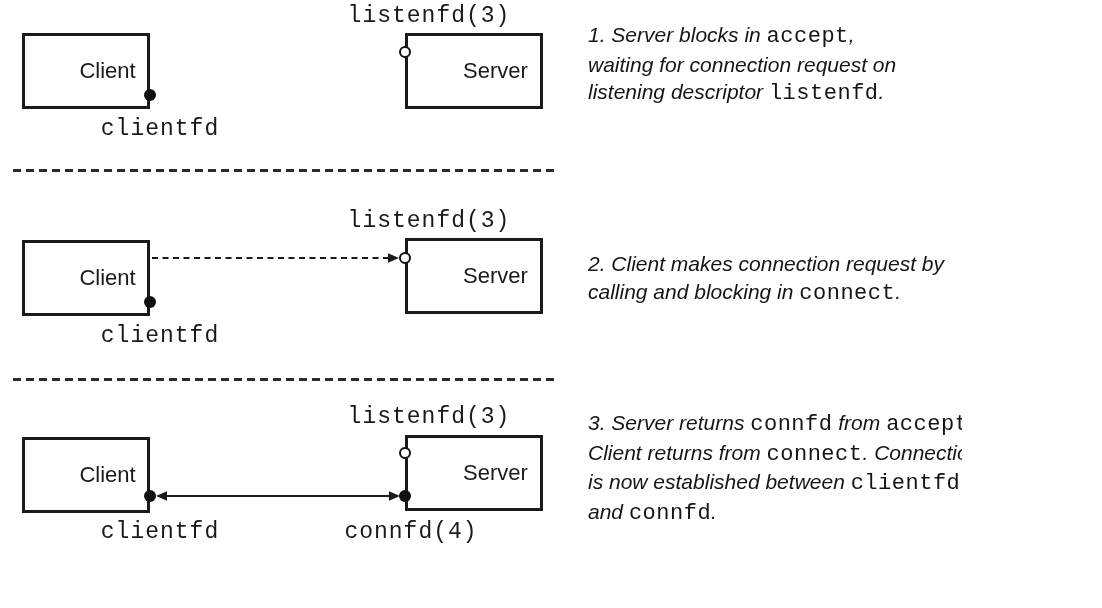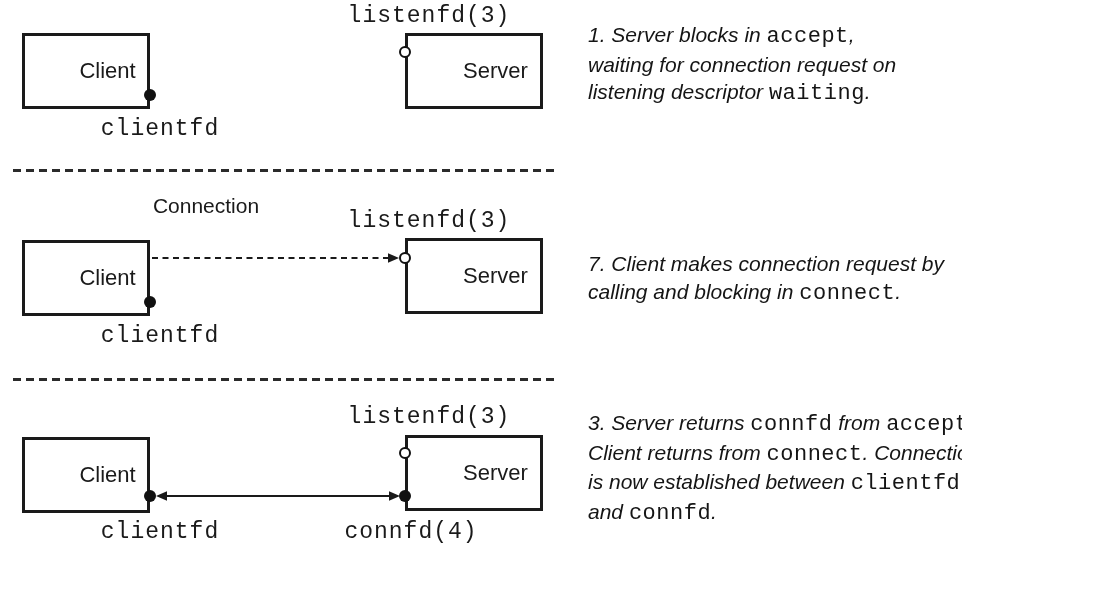--- a/index.html
+++ b/index.html
@@ -114,28 +114,27 @@
       <span>Server</span>
     </div>
 
     <div class="dot" style="left:144px; top:89px;"></div>
     <div class="ring" style="left:399px; top:46px;"></div>
 
     <div class="fd-label" style="left:95px; top:116px; width:130px;">clientfd</div>
 
     <div class="annotation" style="top:21px;"><span class="seg-italic">1. Server blocks in </span><span class="seg-mono">accept</span><span class="seg-italic">,
 waiting for connection request on
-listening descriptor </span><span class="seg-mono">waiting</span><span class="seg-italic">.</span></div>
+listening descriptor </span><span class="seg-mono">listenfd</span><span class="seg-italic">.</span></div>
   </div>
 
   <div class="sep" style="top:169px;"></div>
 
   <div class="layer">
     <div class="arrow-label" style="left:144px; top:193px; width:124px;">
-      <div>Connection</div>
     </div>
 
     <div class="fd-label" style="left:343px; top:208px; width:172px;">listenfd(3)</div>
 
     <div class="node-box" style="left:22px; top:240px; width:128px; height:76px;">
       <span>Client</span>
     </div>
     <div class="node-box" style="left:405px; top:238px; width:138px; height:76px;">
       <span>Server</span>
     </div>
@@ -143,21 +142,21 @@
     <svg class="arrow" style="left:150px; top:250px;" width="252" height="16">
       <line x1="2" y1="8" x2="238" y2="8" stroke="#1a1a1a" stroke-width="2" stroke-dasharray="6 4.5"></line>
       <polygon points="249,8 238,3.2 238,12.8" fill="#1a1a1a"></polygon>
     </svg>
 
     <div class="dot" style="left:144px; top:296px;"></div>
     <div class="ring" style="left:399px; top:252px;"></div>
 
     <div class="fd-label" style="left:95px; top:323px; width:130px;">clientfd</div>
 
-    <div class="annotation" style="top:250px;"><span class="seg-italic">7. Client makes connection request by
+    <div class="annotation" style="top:250px;"><span class="seg-italic">2. Client makes connection request by
 calling and blocking in </span><span class="seg-mono">connect</span><span class="seg-italic">.</span></div>
   </div>
 
   <div class="sep" style="top:378px;"></div>
 
   <div class="layer">
     <div class="fd-label" style="left:343px; top:404px; width:172px;">listenfd(3)</div>
 
     <div class="node-box" style="left:22px; top:437px; width:128px; height:76px;">
       <span>Client</span>

